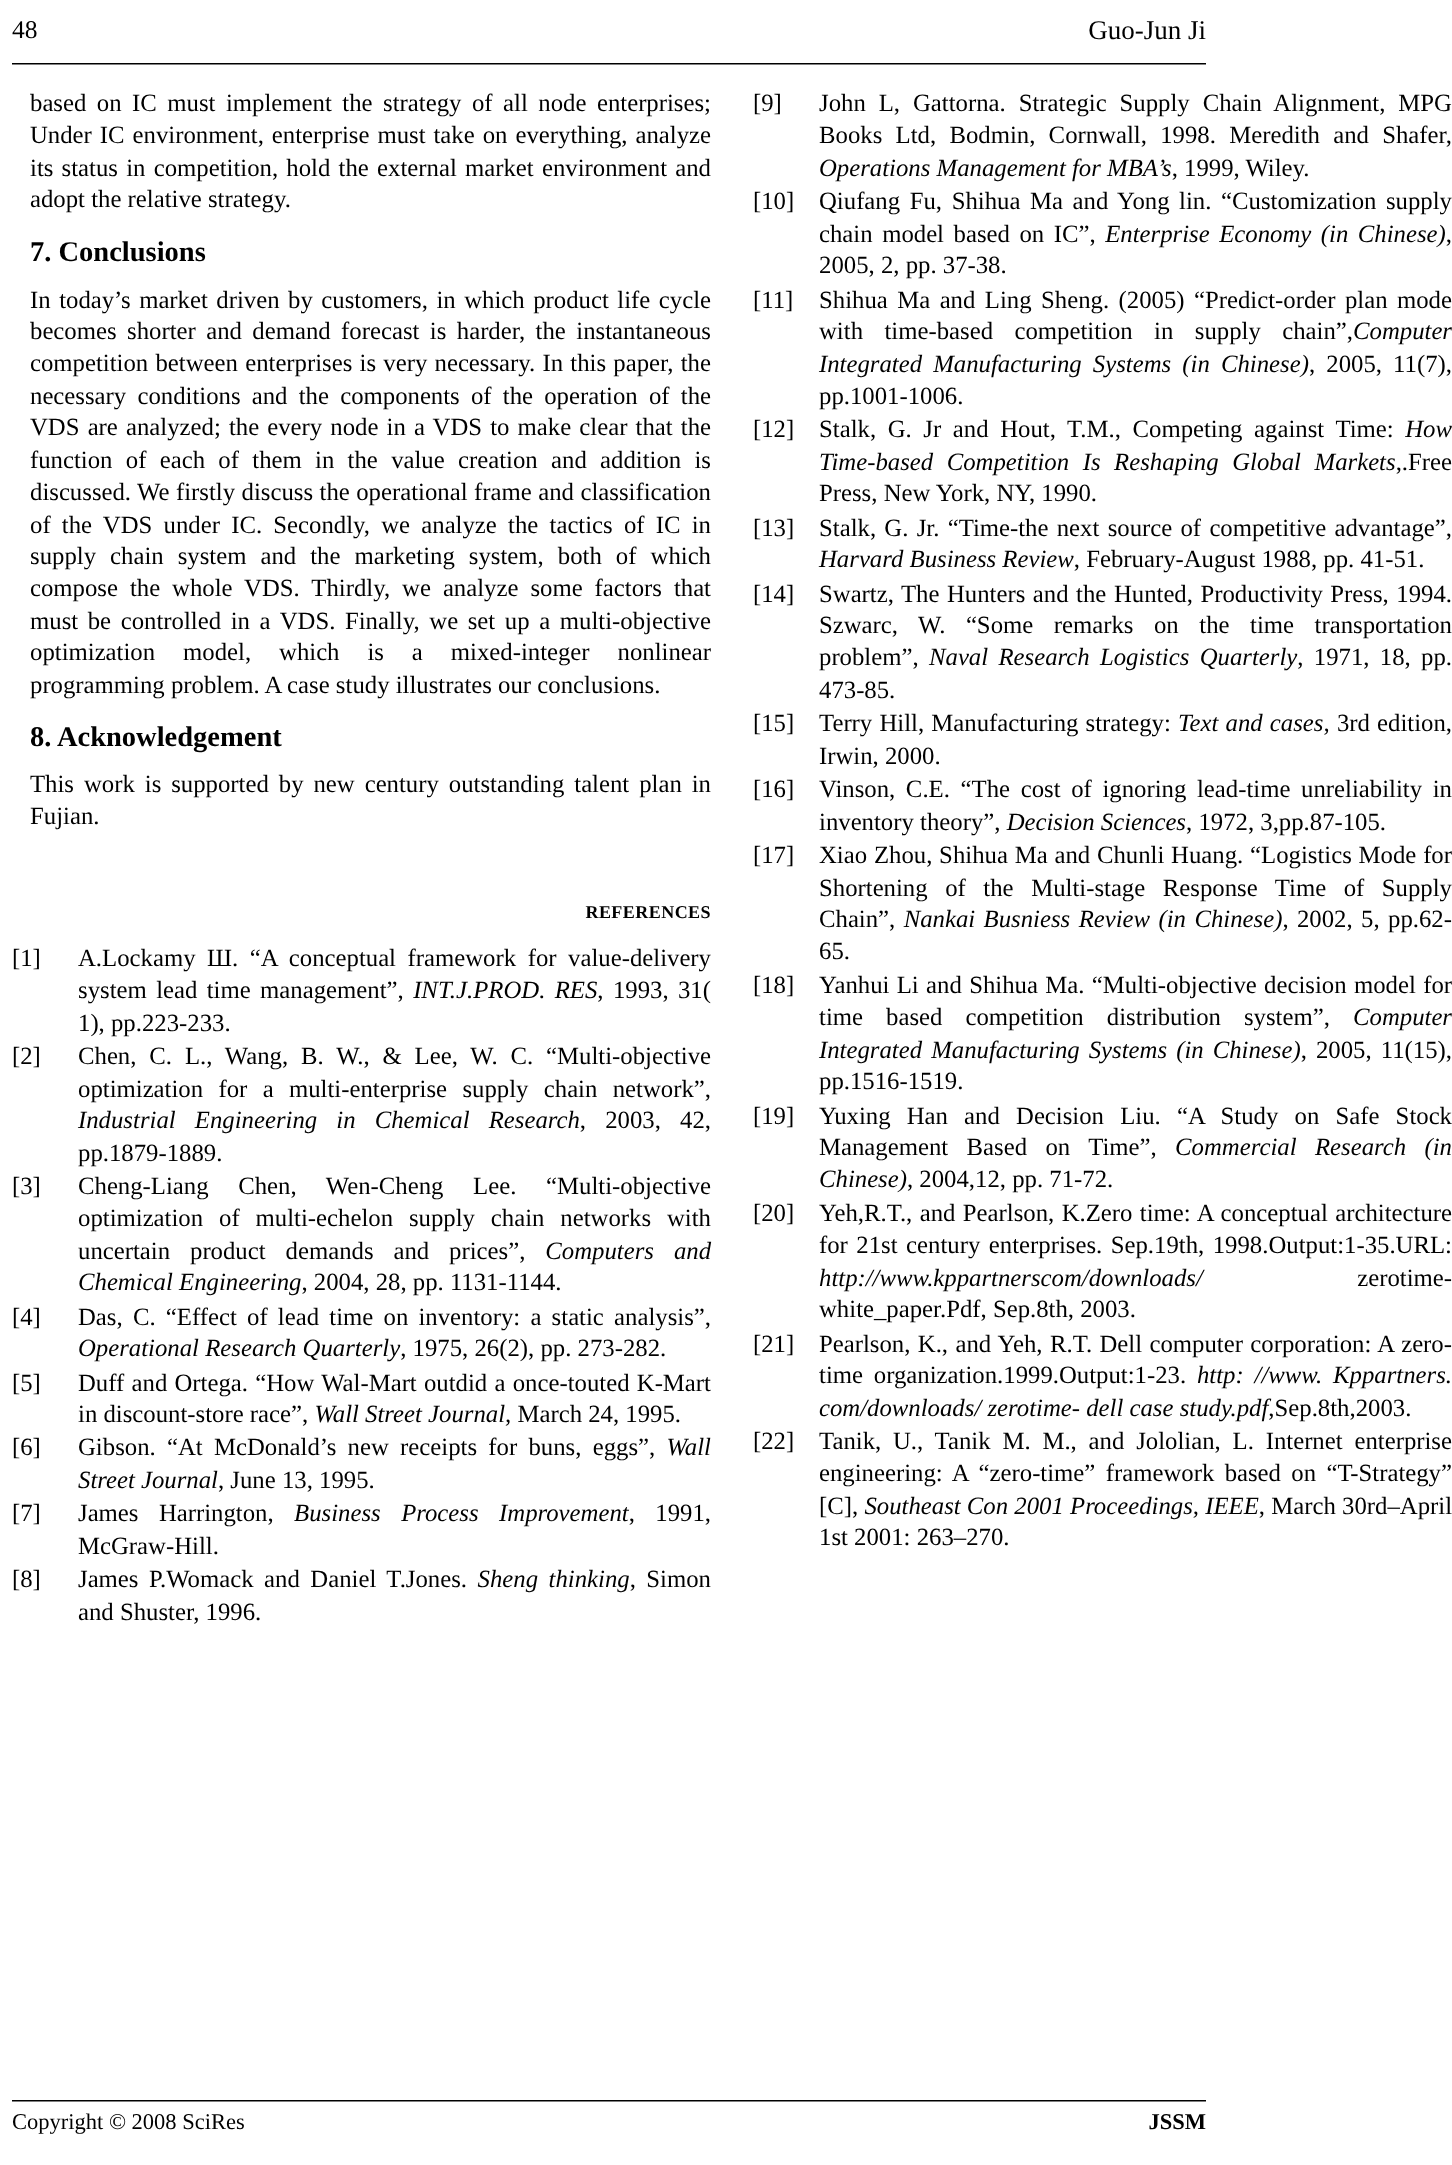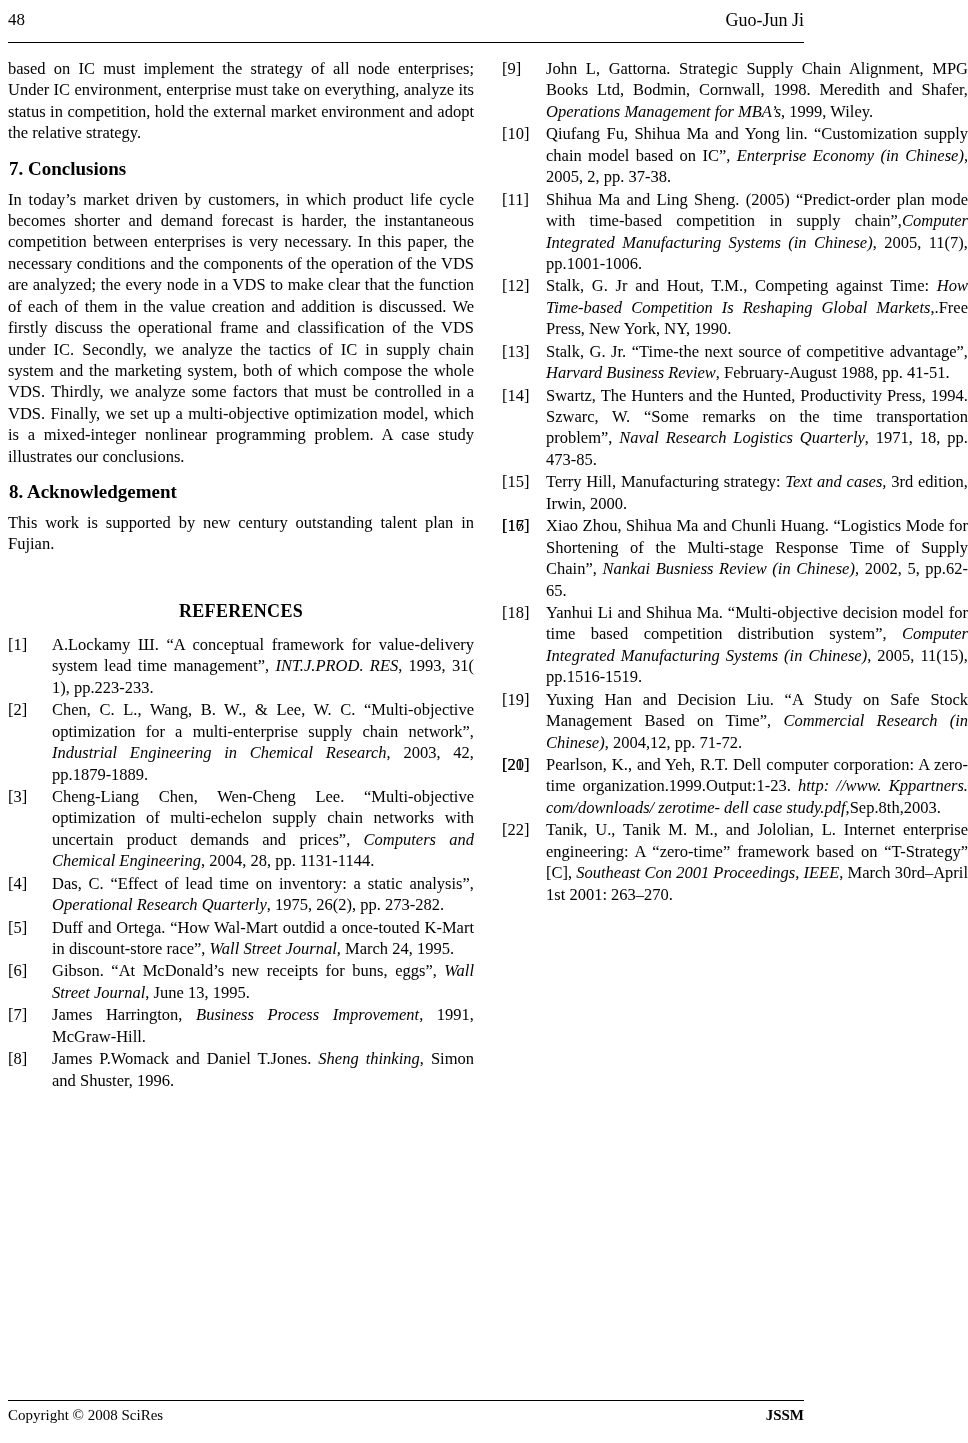--- a/index.html
+++ b/index.html
@@ -93,37 +93,37 @@
   }
   .col {
     position: absolute;
     top: 0;
     width: 466px;
   }
   .col-left { left: 0; }
   .col-right { left: 494px; }
 
   p.body {
-    margin: 0 0 0 0;
+    margin: 0 0 0 12px;
     font-size: 16.5px;
     line-height: 1.30;
     text-align: justify;
     text-justify: inter-word;
   }
 
   h2.section {
     font-size: 19px;
     font-weight: bold;
-    margin: 14px 0 8px 1px;
+    margin: 14px 0 8px 12px;
     line-height: 1.2;
   }
   h2.refhead {
-    font-size: 18px;
+    font-size: 12px;
     font-weight: bold;
-    text-align: center;
+    text-align: right;
     margin: 46px 0 12px 0;
     letter-spacing: 0.3px;
   }
 
   
   ul.reflist {
     list-style: none;
     margin: 0;
     padding: 0;
   }
@@ -185,25 +185,25 @@
 
     <div class="col col-right">
       <ul class="reflist right" id="refs-right">
           <li><span class="refnum">[9]</span><span><span class="rm">John L, Gattorna.  Strategic Supply Chain Alignment, MPG Books Ltd, Bodmin, Cornwall, 1998. Meredith and Shafer, </span><span class="it">Operations Management for MBA’s</span><span class="rm">, 1999, Wiley.</span></span></li>
           <li><span class="refnum">[10]</span><span><span class="rm">Qiufang Fu, Shihua Ma and Yong lin. “Customization supply chain model based on IC”, </span><span class="it">Enterprise Economy (in Chinese)</span><span class="rm">, 2005, 2, pp. 37-38.</span></span></li>
           <li><span class="refnum">[11]</span><span><span class="rm">Shihua Ma and Ling Sheng. (2005) “Predict-order plan mode with time-based competition in supply chain”,</span><span class="it">Computer Integrated Manufacturing Systems (in Chinese)</span><span class="rm">, 2005, 11(7), pp.1001-1006.</span></span></li>
           <li><span class="refnum">[12]</span><span><span class="rm">Stalk, G. Jr and Hout, T.M., Competing against Time: </span><span class="it">How Time-based Competition Is Reshaping Global Markets</span><span class="rm">,.Free Press, New York, NY, 1990.</span></span></li>
           <li><span class="refnum">[13]</span><span><span class="rm">Stalk, G. Jr. “Time-the next source of competitive advantage”, </span><span class="it">Harvard Business Review</span><span class="rm">, February-August 1988, pp. 41-51.</span></span></li>
           <li><span class="refnum">[14]</span><span><span class="rm">Swartz, The Hunters and the Hunted, Productivity Press, 1994. Szwarc, W. “Some remarks on the time transportation problem”, </span><span class="it">Naval Research Logistics Quarterly</span><span class="rm">, 1971, 18, pp. 473-85.</span></span></li>
           <li><span class="refnum">[15]</span><span><span class="rm">Terry Hill, Manufacturing strategy: </span><span class="it">Text and cases,</span><span class="rm"> 3rd edition, Irwin, 2000.</span></span></li>
-          <li><span class="refnum">[16]</span></li>
+          <li><span class="refnum">[16]</span><span><span class="rm">Vinson, C.E. “The cost of ignoring lead-time unreliability in inventory theory”, </span><span class="it">Decision Sciences</span><span class="rm">, 1972, 3,pp.87-105.</span></span></li>
           <li><span class="refnum">[17]</span><span><span class="rm">Xiao Zhou, Shihua Ma and Chunli Huang. “Logistics Mode for Shortening of the Multi-stage Response Time of Supply Chain”, </span><span class="it">Nankai Busniess Review (in Chinese)</span><span class="rm">, 2002, 5, pp.62-65.</span></span></li>
           <li><span class="refnum">[18]</span><span><span class="rm">Yanhui Li and Shihua Ma.  “Multi-objective decision model for time based competition distribution system”, </span><span class="it">Computer Integrated Manufacturing Systems (in Chinese)</span><span class="rm">, 2005, 11(15), pp.1516-1519.</span></span></li>
           <li><span class="refnum">[19]</span><span><span class="rm">Yuxing Han and Decision Liu. “A Study on Safe Stock Management Based on Time”, </span><span class="it">Commercial Research (in Chinese)</span><span class="rm">, 2004,12, pp. 71-72.</span></span></li>
-          <li><span class="refnum">[20]</span></li>
+          <li><span class="refnum">[20]</span><span><span class="rm">Yeh,R.T., and Pearlson, K.Zero time: A conceptual architecture for 21st century enterprises. Sep.19th, 1998.Output:1-35.URL: </span><span class="it">http://www.kppartnerscom/downloads/</span><span class="rm">  zerotime-white_paper.Pdf, Sep.8th, 2003.</span></span></li>
           <li><span class="refnum">[21]</span><span><span class="rm">Pearlson, K., and Yeh, R.T. Dell computer corporation:  A  zero-time organization.1999.Output:1-23. </span><span class="it">http: //www. Kppartners. com/downloads/ zerotime- dell case study.pdf</span><span class="rm">,Sep.8th,2003.</span></span></li>
           <li><span class="refnum">[22]</span><span><span class="rm">Tanik, U., Tanik M. M., and Jololian, L. Internet enterprise engineering: A “zero-time” framework based on “T-Strategy” [C], </span><span class="it">Southeast Con 2001 Proceedings, IEEE</span><span class="rm">, March 30rd–April 1st 2001: 263–270.</span></span></li>
         </ul>
     </div>
 
   </div>
 
   <div class="foot-rule"></div>
   <div class="footer">
     <span class="copyright">Copyright © 2008 SciRes</span>

